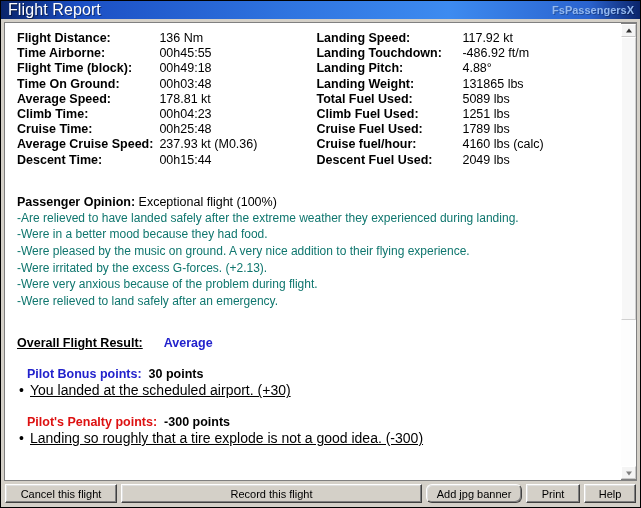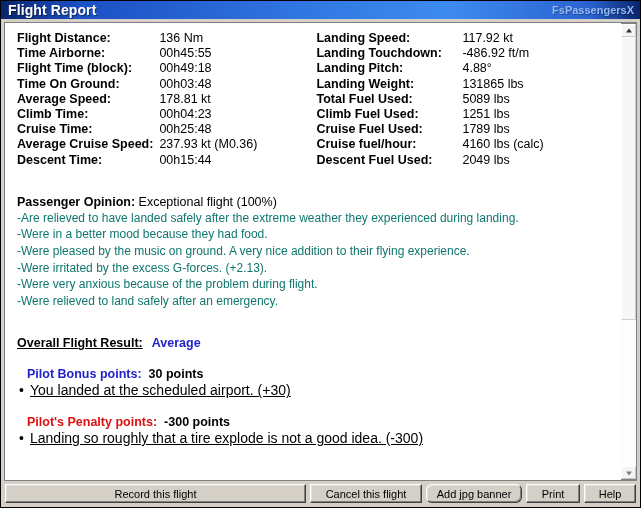--- a/index.html
+++ b/index.html
@@ -33,22 +33,22 @@
     flex: 0 0 18px;
     background: linear-gradient(to right, #0a246a 0%, #1b4fc4 12%, #2f74e0 45%, #3d8bf0 70%, #2a63cf 92%, #0a246a 100%);
     display: flex;
     align-items: center;
     justify-content: space-between;
     padding: 0 6px 0 7px;
     box-sizing: border-box;
   }
   .titlebar-title {
     color: #ffffff;
-    font-size: 14px;
-    font-weight: bold;
+    font-size: 16px;
+    font-weight: normal;
     letter-spacing: 0.1px;
     text-shadow: 1px 1px 0 rgba(0,0,0,0.45);
     white-space: nowrap;
   }
   .titlebar-app {
     color: #93b8ef;
     font-size: 11px;
     font-weight: bold;
     white-space: nowrap;
     text-shadow: 1px 1px 0 rgba(0,0,0,0.25);
@@ -196,21 +196,21 @@
     white-space: nowrap;
   }
   .result-head .rh-label {
     font-weight: bold;
     color: #000;
     text-decoration: underline;
   }
   .result-head .rh-value {
     font-weight: bold;
     color: #2222cc;
-    margin-left: 9px;
+    margin-left: 21px;
   }
 
   .points-group { margin-top: 15px; }
   .points-head {
     font-size: 12.5px;
     line-height: 16px;
     white-space: nowrap;
     padding-left: 10px;
   }
   .points-head .ph-label { font-weight: bold; }
@@ -403,20 +403,20 @@
         </div>
         <div class="sb-btn down">
           <span class="sb-arrow"></span>
         </div>
       </div>
 
     </div>
   </div>
 
   <div class="buttonbar">
+    <div class="btn cancel">Cancel this flight</div>
     <div class="btn record">Record this flight</div>
-    <div class="btn cancel">Cancel this flight</div>
     <div class="btn banner">Add jpg banner</div>
     <div class="btn print">Print</div>
     <div class="btn help">Help</div>
   </div>
 
 </div>
 
 </body></html>

